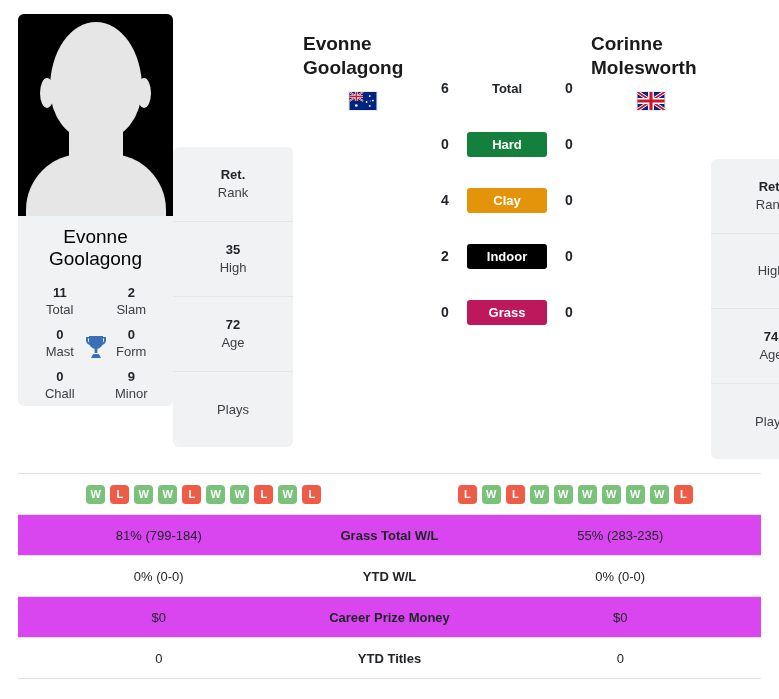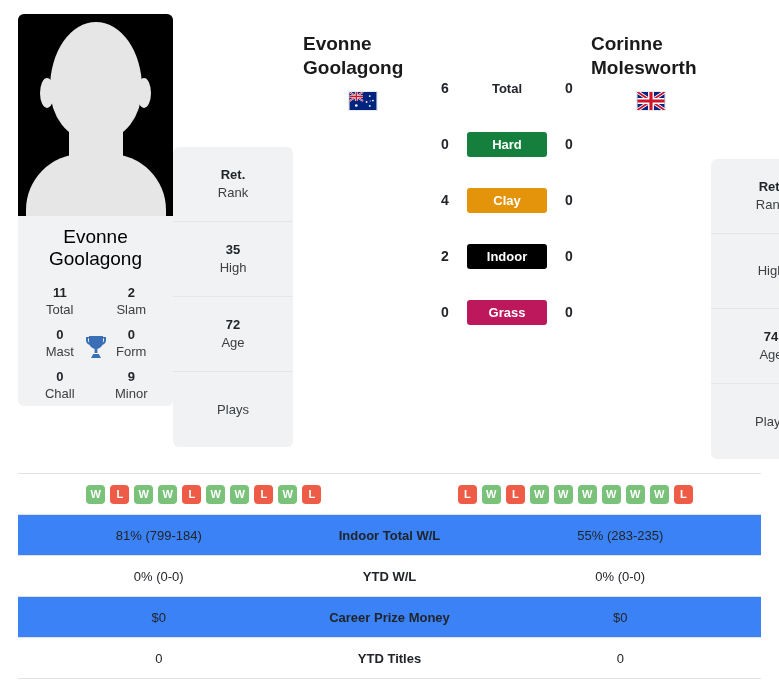--- a/index.html
+++ b/index.html
@@ -203,21 +203,21 @@
   .stats-table {
     margin: 14px 18px 0 18px;
     border-top: 1px solid #dee2e6;
   }
   .st-row {
     display: flex;
     align-items: center;
     height: 41px;
     border-bottom: 1px solid #dee2e6;
   }
-  .st-row.alt { background: #3b82f6; }
+  .st-row.alt { background: #d946ef; }
   .st-left, .st-right {
     flex: 1 1 0;
     text-align: center;
     font-size: 13px;
     color: #212529;
   }
   .st-mid {
     flex: 0 0 180px;
     text-align: center;
     font-size: 13px;
@@ -424,21 +424,21 @@
             <div class="form-badge w">W</div>
             <div class="form-badge w">W</div>
             <div class="form-badge w">W</div>
             <div class="form-badge l">L</div>
           </div>
       </div>
     </div>
 
     <div class="st-row alt">
       <div class="st-left">81% (799-184)</div>
-      <div class="st-mid">Indoor Total W/L</div>
+      <div class="st-mid">Grass Total W/L</div>
       <div class="st-right">55% (283-235)</div>
     </div>
 
     <div class="st-row">
       <div class="st-left">0% (0-0)</div>
       <div class="st-mid">YTD W/L</div>
       <div class="st-right">0% (0-0)</div>
     </div>
 
     <div class="st-row alt">

